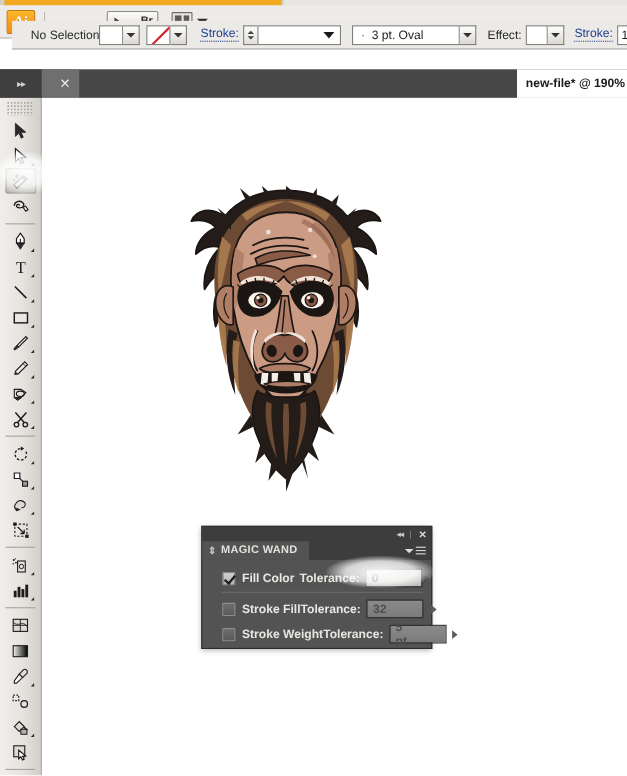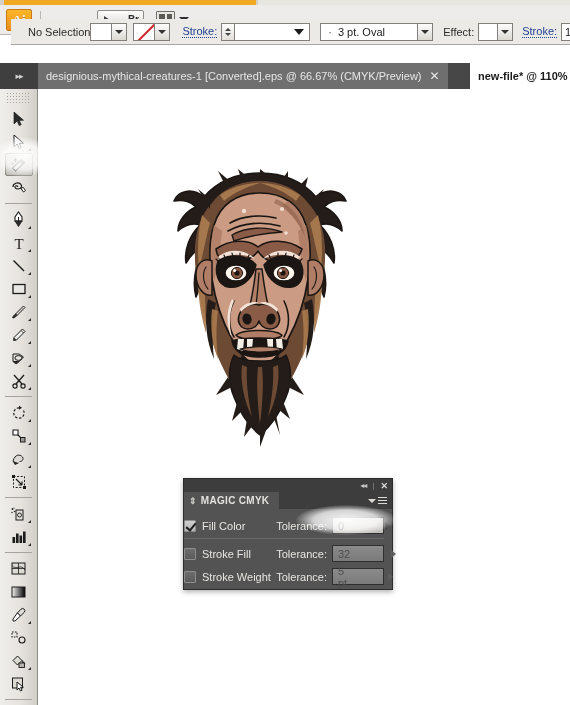--- a/index.html
+++ b/index.html
@@ -219,21 +219,21 @@
   .panel-tab-rest { flex:1; background:#3d3d3d; display:flex; align-items:center; justify-content:flex-end; padding-right:5px; }
   .panel-menu-ico { display:flex; align-items:center; gap:2px; }
   .panel-menu-ico .c {
     width:0;height:0;border-left:4px solid transparent;border-right:4px solid transparent;
     border-top:4px solid #dcdad6;
   }
   .panel-menu-ico .l { width:9px; height:7px; background:
       linear-gradient(#dcdad6,#dcdad6) 0 0/9px 1px no-repeat,
       linear-gradient(#dcdad6,#dcdad6) 0 3px/9px 1px no-repeat,
       linear-gradient(#dcdad6,#dcdad6) 0 6px/9px 1px no-repeat; }
-  .panel-body { padding: 6px 8px 0 0; }
+  .panel-body { padding: 6px 8px 0 18px; font-weight: bold; }
   .row { display:flex; align-items:center; height:21px; margin-bottom:2px; }
   .cbx {
     width:12px; height:12px; border:1px solid #8d8d8d; border-radius:1px;
     background: linear-gradient(#6d6d6d,#5a5a5a); margin-right:6px;
     position:relative; cursor:pointer; flex:none;
   }
   .cbx.checked { background: linear-gradient(#cfcfcf,#b4b4b4); }
   .cbx.checked::after {
     content:""; position:absolute; left:3px; top:0px; width:4px; height:8px;
     border:solid #1d1d1d; border-width:0 2px 2px 0; transform: rotate(40deg);
@@ -330,25 +330,24 @@
     <span class="field" style="width:32px;margin-left:4px;">
       <span>100</span>
     </span>
   </div>
 
   <div class="tabbar">
     <div class="tb-collapse">
       <span class="arrs">▸▸</span>
     </div>
     <div class="doc-tab inactive" style="left:38px;">
-      <span>designious-mythical-creatures-1 [Converted].eps @ 66.67% (CMYK/Preview)</span>
       <span class="tab-close">✕</span>
     </div>
     <div class="doc-tab active" style="left:470px;">
-      <span>new-file* @ 110%</span>
+      <span>new-file* @ 190%</span>
     </div>
   </div>
 
   <div class="toolbox">
     <div class="tb-grip"></div>
 
     <div class="tool">
       <svg width="14" height="16" viewBox="0 0 14 16">
         <path d="M2 1 L2 13 L5.2 10 L7.2 14.6 L9.2 13.7 L7.3 9.4 L11.5 9.2 Z" fill="#2a2a2a" stroke="#111" stroke-width=".6"></path>
       </svg>
@@ -775,21 +774,21 @@
 
     <div class="panel" style="left:145px; top:389px;">
       <div class="panel-titlebar">
         <span class="pt-collapse">◂◂</span>
         <span class="pt-divider">|</span>
         <span class="pt-close">✕</span>
       </div>
       <div class="panel-tabrow">
         <div class="panel-tab">
           <span class="tab-grip">⇕</span>
-          <span>MAGIC CMYK</span>
+          <span>MAGIC WAND</span>
         </div>
         <div class="panel-tab-rest">
           <span class="panel-menu-ico">
             <i class="c"></i>
             <i class="l"></i>
           </span>
         </div>
       </div>
 
       <div class="panel-body">

